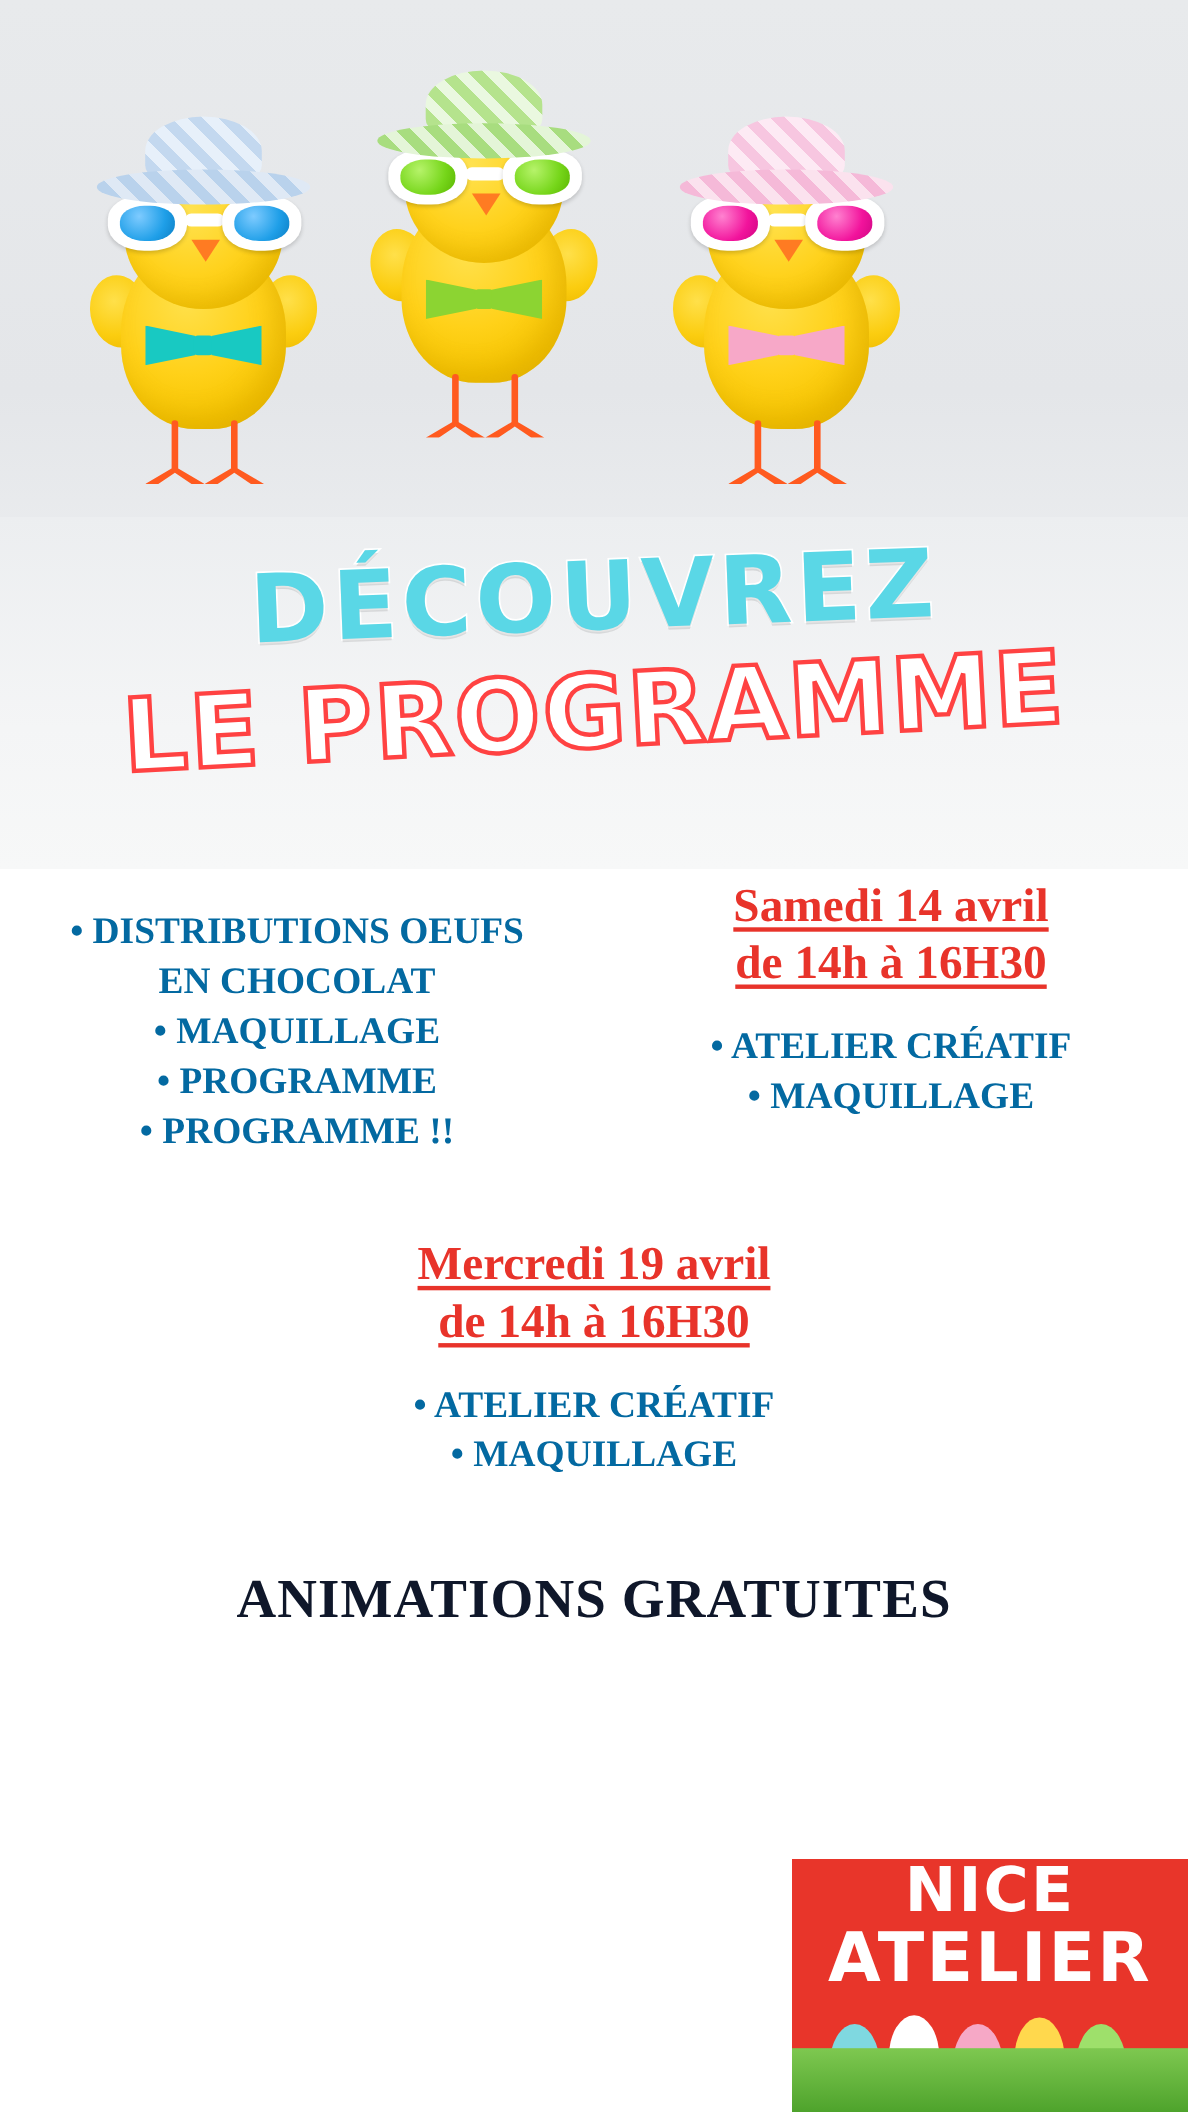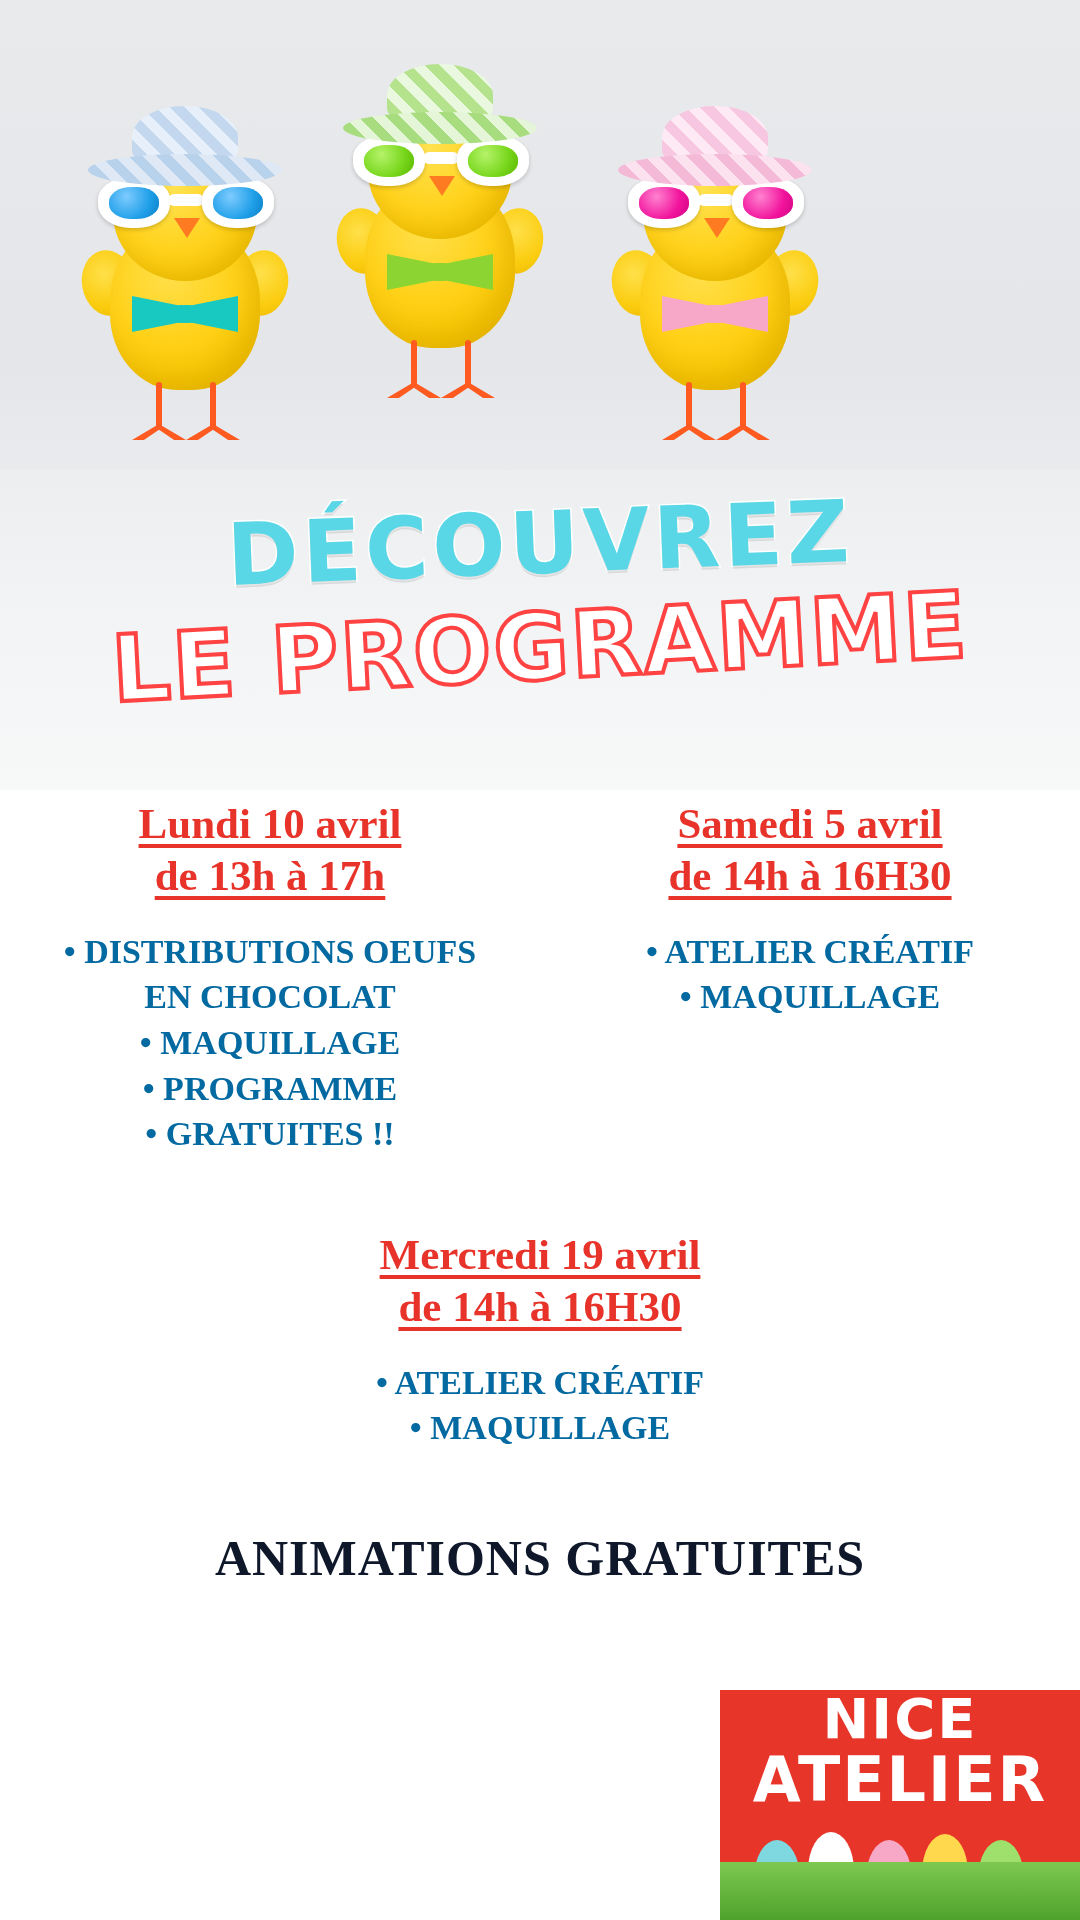--- a/index.html
+++ b/index.html
@@ -439,36 +439,32 @@
     <div class="title-1">DÉCOUVREZ</div>
     <div class="title-2">LE PROGRAMME</div>
   </div>
 </div>
 
 <div class="program">
 
   <div class="cols">
 
     <div class="col">
-      <div class="day-head">
-        <span>Lundi 10 avril</span>
-        <span class="l2"> de 13h à 17h </span>
-      </div>
       <ul class="acts">
         <li><span class="bul">•</span> <span>DISTRIBUTIONS OEUFS</span></li>
         <li><span>EN CHOCOLAT</span></li>
         <li><span class="bul">•</span> <span>MAQUILLAGE</span></li>
         <li><span class="bul">•</span> <span>PROGRAMME</span></li>
-        <li><span class="bul">•</span> <span>GRATUITES !!</span></li>
+        <li><span class="bul">•</span> <span>PROGRAMME !!</span></li>
       </ul>
     </div>
 
     <div class="col">
       <div class="day-head">
-        <span>Samedi 5 avril </span>
+        <span>Samedi 14 avril </span>
         <span class="l2">de 14h à 16H30</span>
       </div>
       <ul class="acts">
         <li><span class="bul">•</span> <span>ATELIER CRÉATIF</span></li>
         <li><span class="bul">•</span> <span>MAQUILLAGE</span></li>
       </ul>
     </div>
 
   </div>
 

